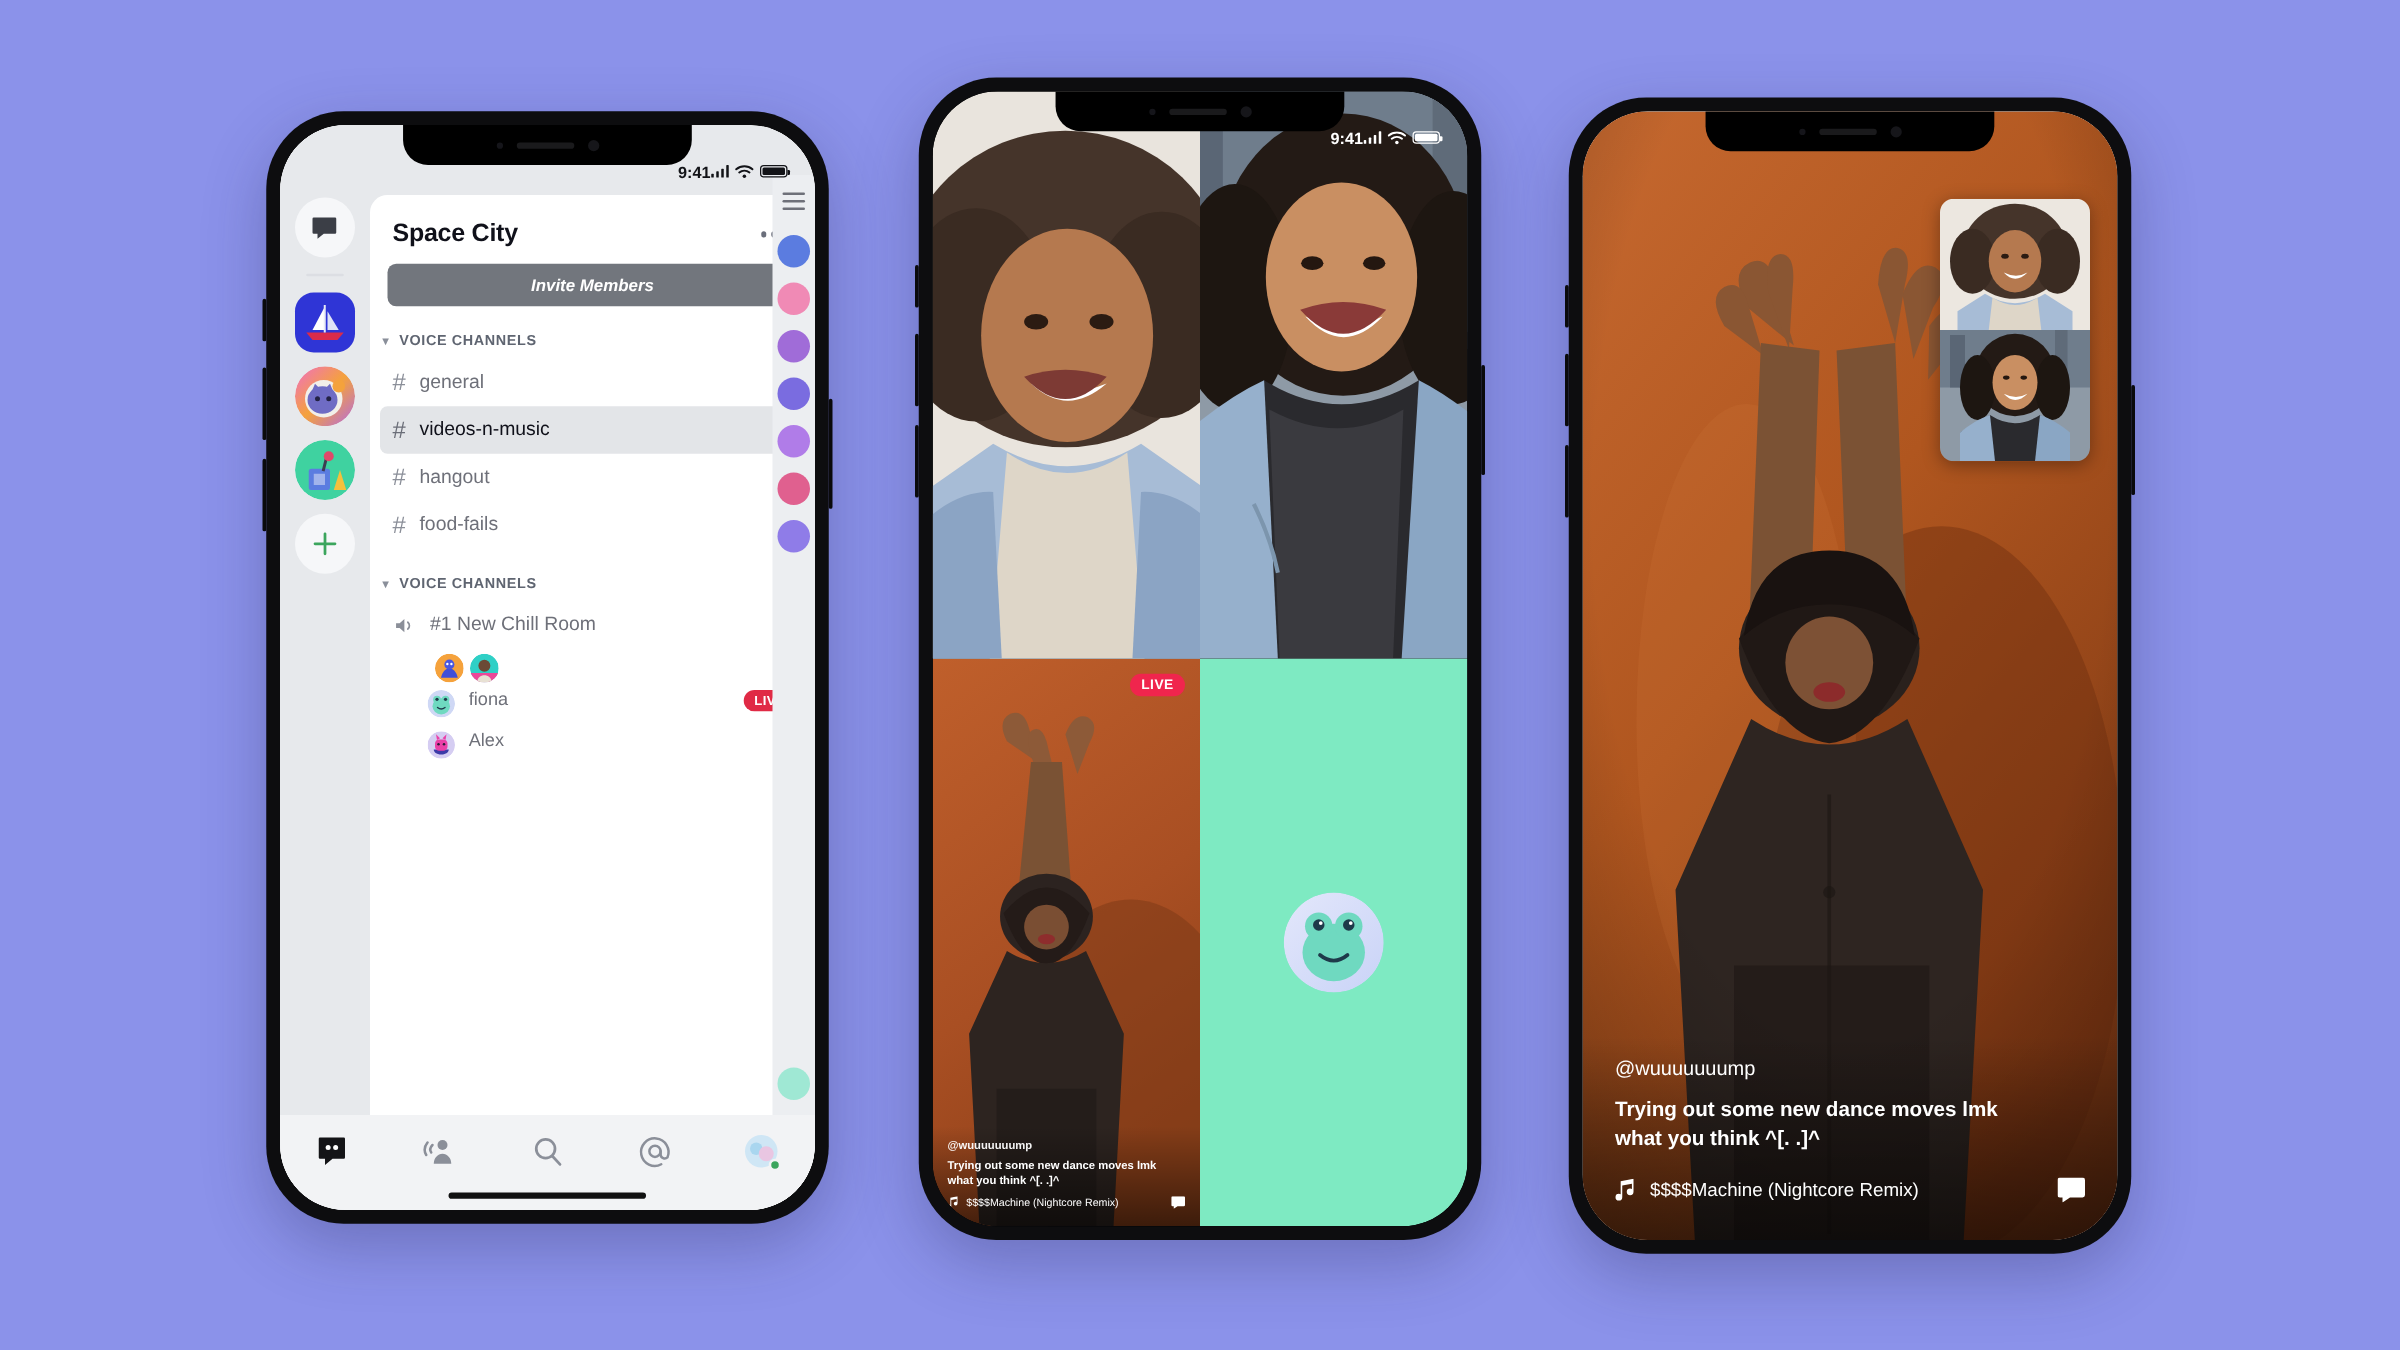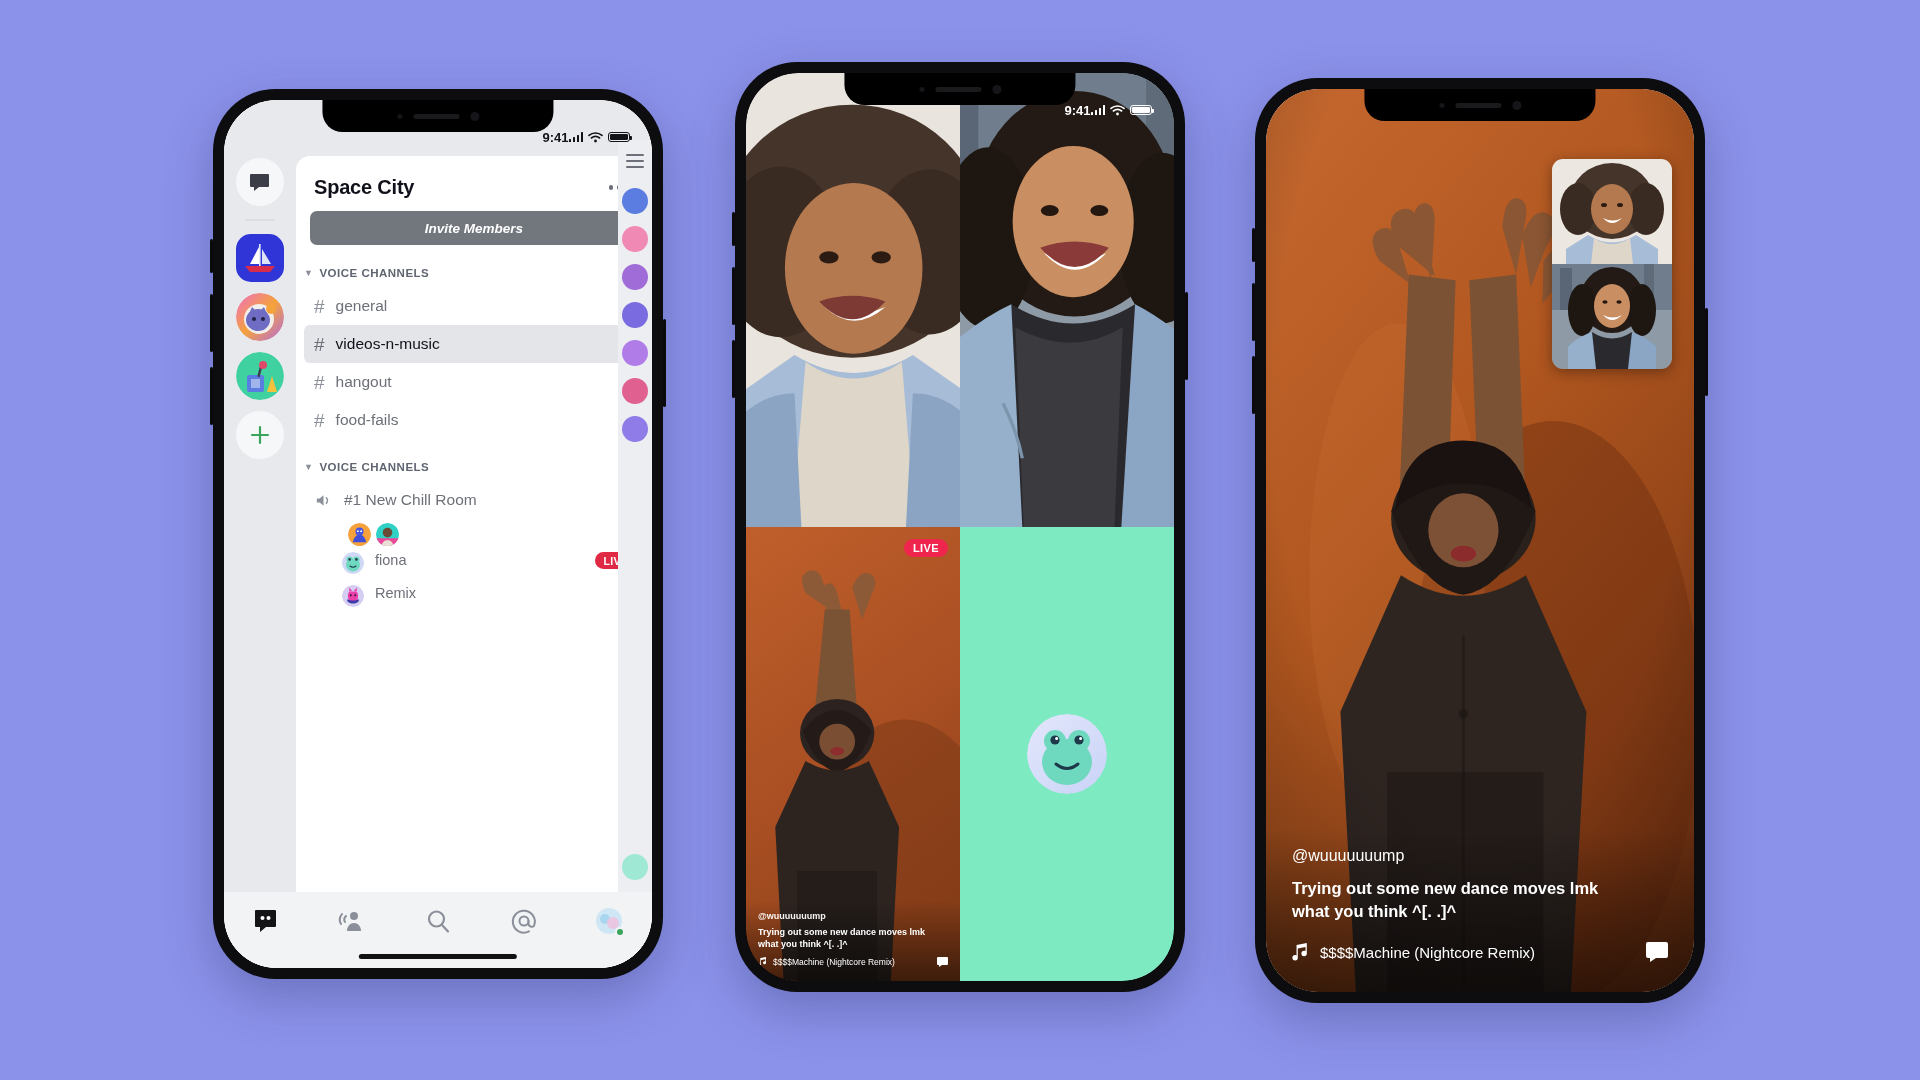--- a/index.html
+++ b/index.html
@@ -372,21 +372,21 @@
               <svg viewBox="0 0 22 22" width="22" height="22">
                 <circle cx="11" cy="11" r="11" fill="#d5cdf2"></circle>
                 <path d="M11 18.5c-4 0-6-2-6-4h12c0 2-2 4-6 4z" fill="#3b3aa8"></path>
                 <rect x="6" y="6.5" width="10" height="9" rx="3.4" fill="#ea3fa8"></rect>
                 <path d="M7.6 7 L6.8 2.4 L10 5.6z" fill="#ea3fa8"></path>
                 <path d="M14.4 7 L15.2 2.4 L12 5.6z" fill="#ea3fa8"></path>
                 <circle cx="8.8" cy="10.3" r="1" fill="#2b1a3a"></circle>
                 <circle cx="13.2" cy="10.3" r="1" fill="#2b1a3a"></circle>
               </svg>
             </div>
-            <span>Remix</span>
+            <span>Alex</span>
             <svg class="vid-ico" viewBox="0 0 17 12">
               <rect x="0" y="1" width="11" height="10" rx="2.2" fill="#9ba0aa"></rect>
               <path d="M12 5 L17 2 v8 l-5-3z" fill="#9ba0aa"></path>
             </svg>
           </div>
 
         </div>
 
         <div class="p1-right-strip">
           <div class="burger">

